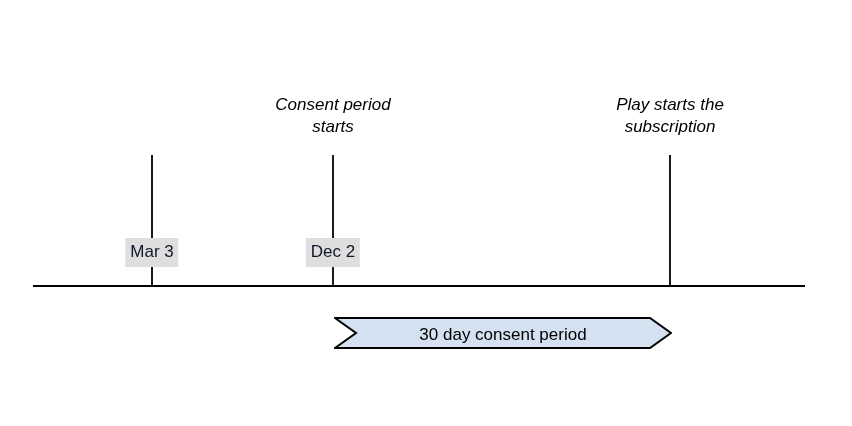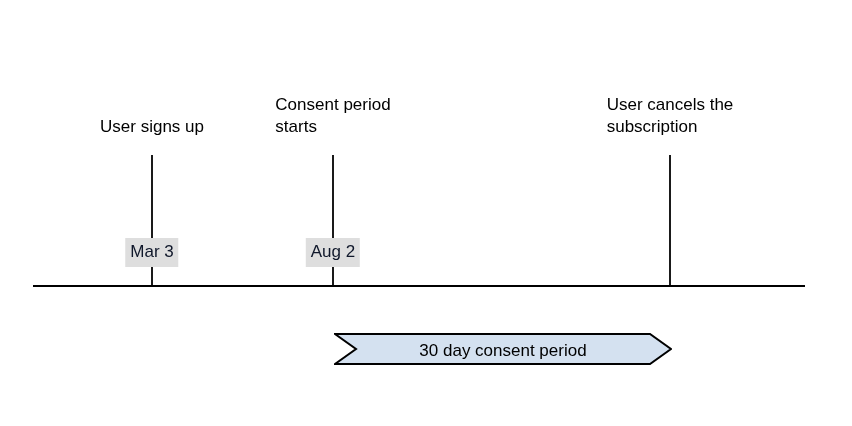--- a/index.html
+++ b/index.html
@@ -34,22 +34,24 @@
     width: 2px;
     background: #1a1a1a;
   }
 
   
   .event-label {
     position: absolute;
     font-size: 17px;
     line-height: 22px;
     color: #000000;
+    text-align: center;
     white-space: pre-line;
     transform: translateX(-50%);
+    font-style: italic;
   }
 
   
   .date-chip {
     position: absolute;
     font-size: 17px;
     line-height: 22px;
     color: #0f172a;
     background: #dedede;
     padding: 3px 5px 4px 5px;
@@ -79,33 +81,32 @@
     pointer-events: none;
   }
 </style>
 </head>
 <body>
 
 <div id="canvas">
 
   <div class="axis-line"></div>
 
-  <div class="event-label" style="left:152px; top:116px;">User signs up</div>
   <div class="tick" style="left:151px; top:155px; height:130px;"></div>
   <div class="date-chip" style="left:152px; top:238px;">Mar 3</div>
 
   <div class="event-label" style="left:333px; top:94px;">Consent period
 starts</div>
   <div class="tick" style="left:332px; top:155px; height:130px;"></div>
-  <div class="date-chip" style="left:333px; top:238px;">Aug 2</div>
+  <div class="date-chip" style="left:333px; top:238px;">Dec 2</div>
 
-  <div class="event-label" style="left:670px; top:94px;">User cancels the
+  <div class="event-label" style="left:670px; top:94px;">Play starts the
 subscription</div>
   <div class="tick" style="left:669px; top:155px; height:130px;"></div>
 
-  <div class="period-banner" style="left:334px; top:333px; width:338px; height:36px;">
+  <div class="period-banner" style="left:334px; top:317px; width:338px; height:36px;">
     <svg width="338" height="32" viewBox="0 0 338 32">
       <polygon points="1,1 316,1 337,16 316,31 1,31 22,16" fill="#d4e1f0" stroke="#000000" stroke-width="2" stroke-linejoin="miter"></polygon>
     </svg>
     <div class="period-banner-text">30 day consent period</div>
   </div>
 
 </div>
 
 </body></html>

